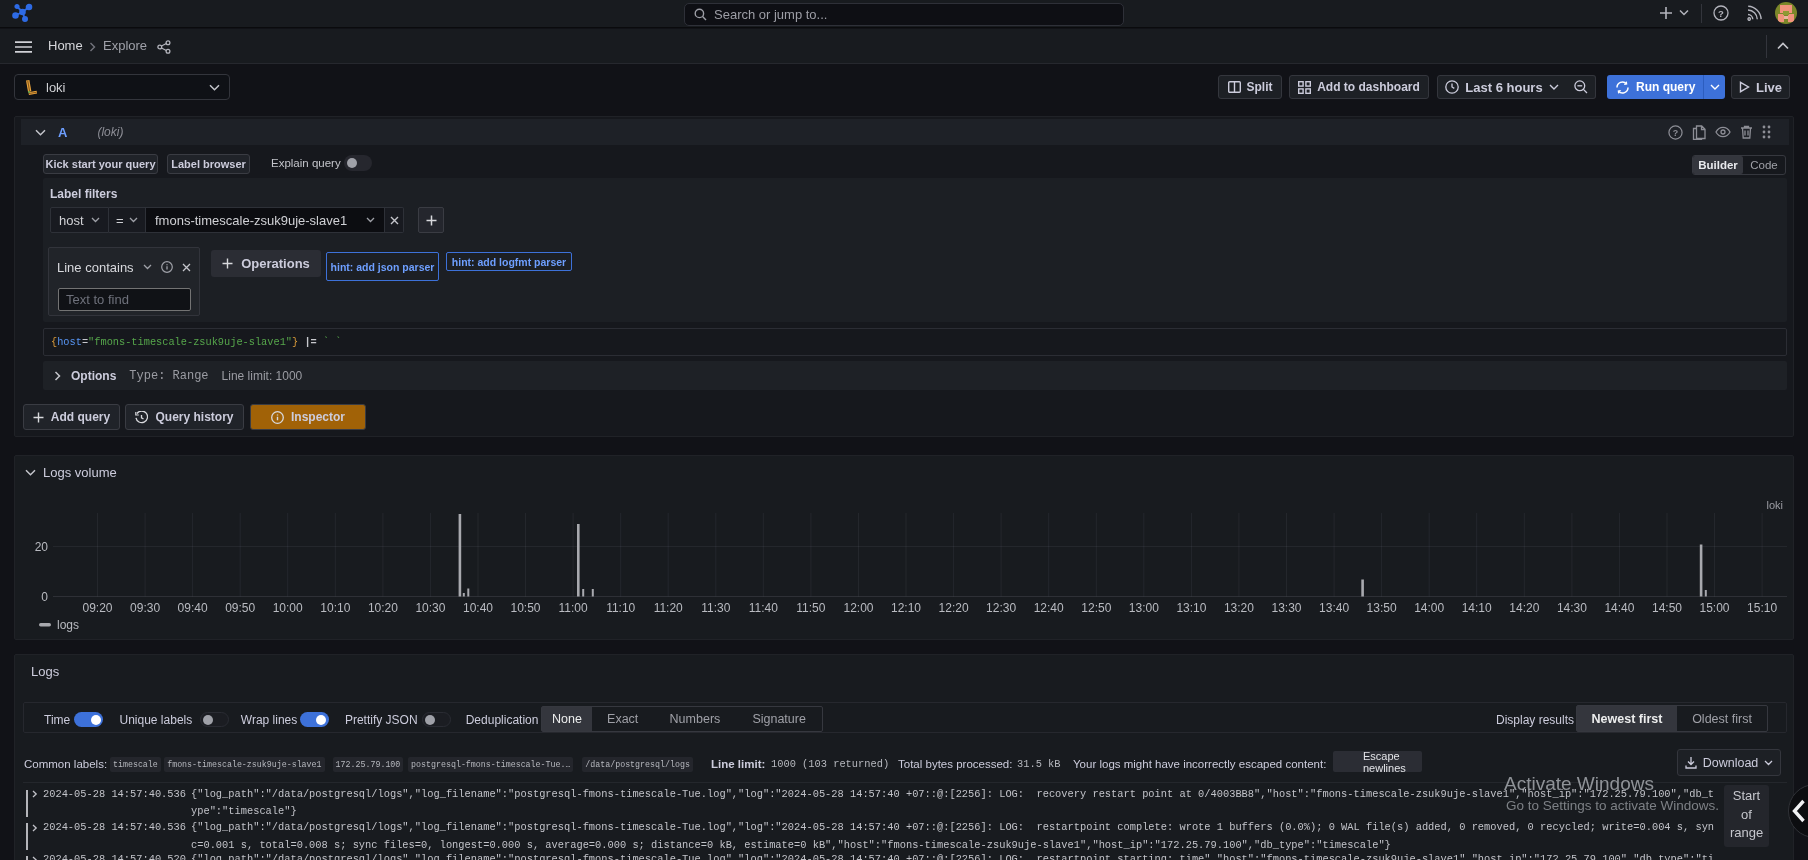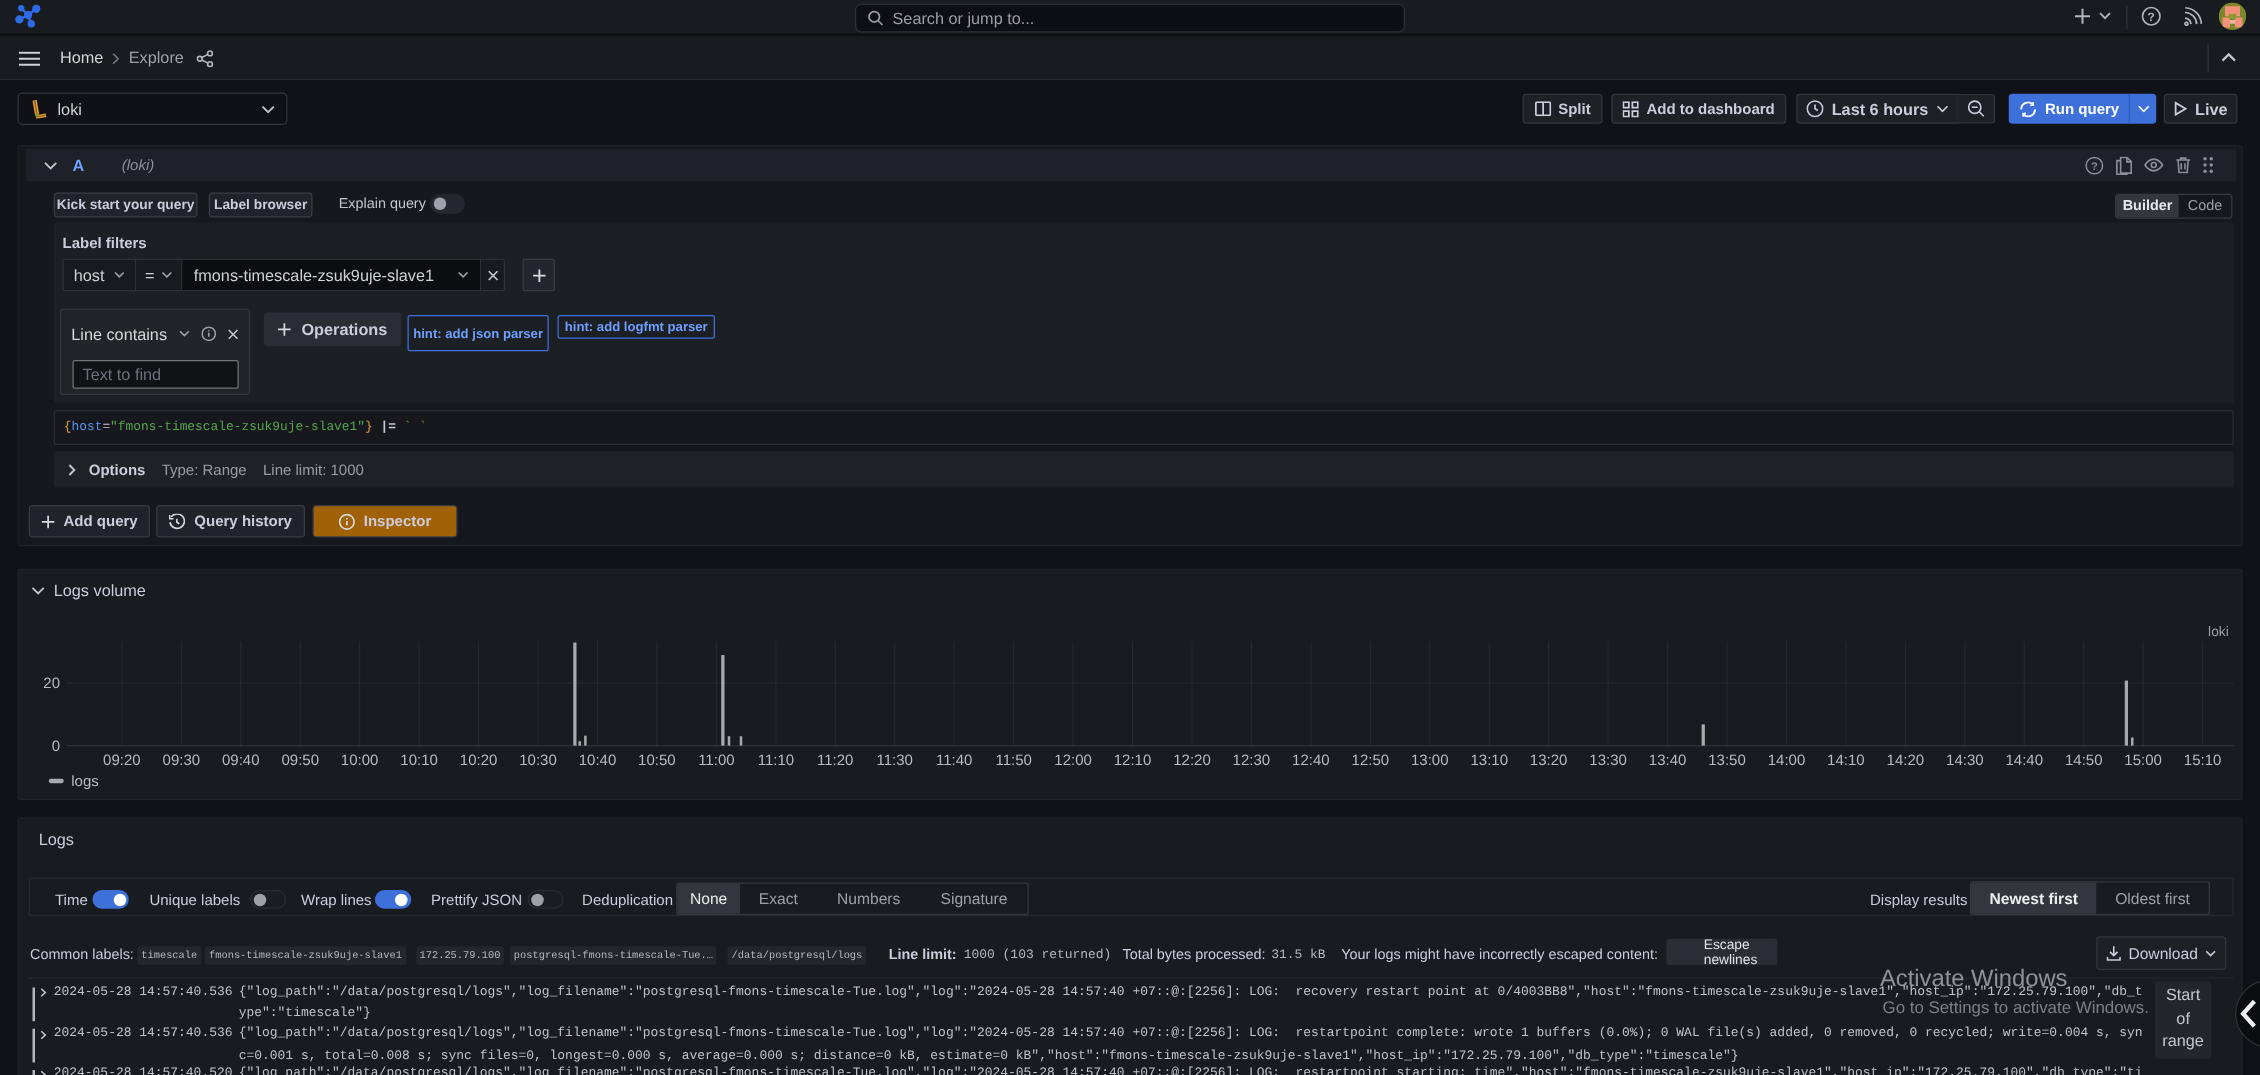--- a/index.html
+++ b/index.html
@@ -280,21 +280,21 @@
 
     <div class="abs mono" style="left:28px;top:211px;width:1744px;height:28px;background:#16181d;border:1px solid #2b2d34;border-radius:2px;display:flex;align-items:center;font-size:10.3px;">
       <span style="margin-left:7px;white-space:pre;"><span style="color:#d99a3a;">{</span><span style="color:#5794f2;">host</span><span style="color:#c7c8cd;">=</span><span style="color:#56a64b;">"fmons-timescale-zsuk9uje-slave1"</span><span style="color:#d99a3a;">}</span><span style="color:#c7c8cd;font-weight:700;"> |= </span><span style="color:#56a64b;">` `</span></span>
     </div>
 
     <div class="abs" style="left:28px;top:244px;width:1744px;height:29px;background:#1e2126;border-radius:2px;display:flex;align-items:center;">
       <svg style="margin-left:11px;" width="7" height="10" viewBox="0 0 7 10" fill="none" stroke="#c5c6cc" stroke-width="1.5">
           <path d="M1.5 1l4 4-4 4"></path>
         </svg>
       <span style="margin-left:10px;font-size:12px;font-weight:700;color:#ccccdc;">Options</span>
-      <span style="margin-left:13px;font-size:12px;color:#9b9ca3;">Type: Range</span>
+      <span style="margin-left:13px;font-size:12px;color:#9b9ca3;font-family:Liberation Mono, monospace;">Type: Range</span>
       <span style="margin-left:13px;font-size:12px;color:#9b9ca3;">Line limit: 1000</span>
     </div>
 
     <div class="btn" style="left:8px;top:287px;width:97px;height:26px;background:#202329;border-color:#3a3c43;gap:7px;">
       <svg width="11" height="11" viewBox="0 0 11 11" stroke="#d8d9dd" stroke-width="1.4">
           <path d="M5.5 0.5v10M0.5 5.5h10"></path>
         </svg>
       <span>Add query</span>
     </div>
     <div class="btn" style="left:110px;top:287px;width:119px;height:26px;background:#202329;border-color:#3a3c43;gap:7px;">

